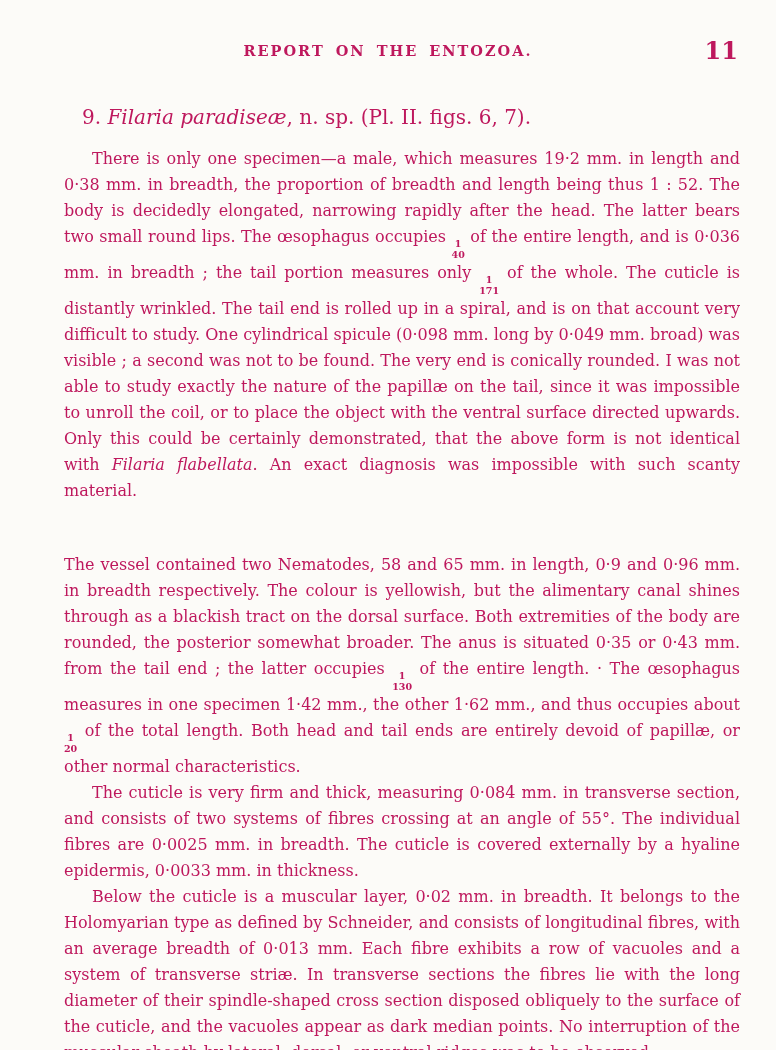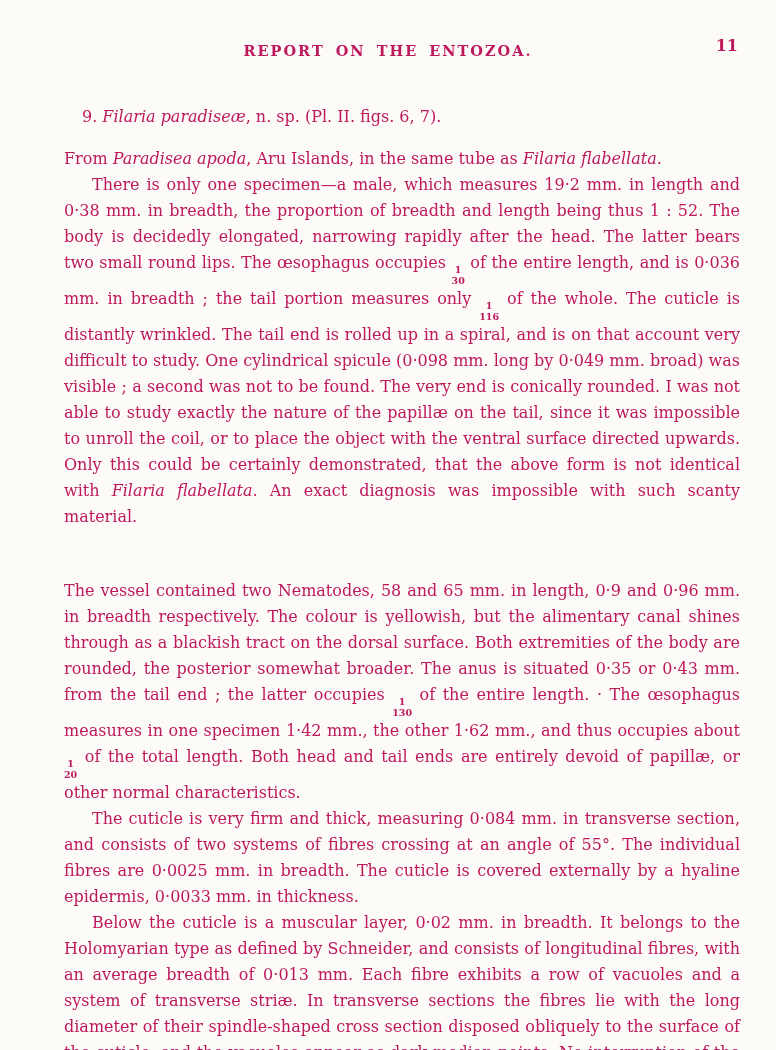--- a/index.html
+++ b/index.html
@@ -20,32 +20,32 @@
     text-align: center;
     font-size: 14.5px;
     font-weight: bold;
     letter-spacing: 2px;
     word-spacing: 4px;
   }
   .page-number {
     position: absolute;
     top: 36px; right: 38px;
     font-weight: bold;
-    font-size: 16px;
+    font-size: 24px;
   }
   .page-body {
     position: absolute;
     top: 90px; left: 64px;
     width: 676px;
   }
   .section { margin: 0; }
   .section + .section { margin-top: 48px; }
   .section-heading {
     margin: 14px 0 16px 18px;
-    font-size: 16px;
+    font-size: 20px;
     font-weight: normal;
     line-height: 26px;
   }
   .para {
     margin: 0;
     font-size: 16px;
     line-height: 26px;
     text-align: justify;
     text-indent: 0;
   }
@@ -65,27 +65,26 @@
 </style>
 </head>
 <body>
 
 <div class="page">
   <div class="running-head">REPORT ON THE ENTOZOA.</div>
   <div class="page-number">11</div>
   <div class="page-body">
       <section class="section">
         <h2 class="section-heading">9.  <i>Filaria paradiseæ</i>, n. sp. (Pl. II. figs. 6, 7).</h2>
-        <p class="para">From <i>Paradisea apoda</i>, Aru Islands, in the same tube as <i>Filaria flabellata</i>.</p>
         <p class="para indent">There is only one specimen—a male, which measures 19·2 mm. in length and 0·38 mm. in breadth, the proportion of breadth and length being thus 1 : 52.  The body is decidedly elongated, narrowing rapidly after the head.  The latter bears two small round lips.  The œsophagus occupies <span class="frac">
             <span class="num">1</span>
-            <span class="den">30</span>
+            <span class="den">40</span>
           </span> of the entire length, and is 0·036 mm. in breadth ; the tail portion measures only <span class="frac">
             <span class="num">1</span>
-            <span class="den">116</span>
+            <span class="den">171</span>
           </span> of the whole.  The cuticle is distantly wrinkled.  The tail end is rolled up in a spiral, and is on that account very difficult to study.  One cylindrical spicule (0·098 mm. long by 0·049 mm. broad) was visible ; a second was not to be found.  The very end is conically rounded.  I was not able to study exactly the nature of the papillæ on the tail, since it was impossible to unroll the coil, or to place the object with the ventral surface directed upwards.  Only this could be certainly demonstrated, that the above form is not identical with <i>Filaria flabellata</i>.  An exact diagnosis was impossible with such scanty material.</p>
       </section>
       <section class="section">
         <p class="para">The vessel contained two Nematodes, 58 and 65 mm. in length, 0·9 and 0·96 mm. in breadth respectively.  The colour is yellowish, but the alimentary canal shines through as a blackish tract on the dorsal surface.  Both extremities of the body are rounded, the posterior somewhat broader.  The anus is situated 0·35 or 0·43 mm. from the tail end ; the latter occupies <span class="frac">
             <span class="num">1</span>
             <span class="den">130</span>
           </span> of the entire length. · The œsophagus measures in one specimen 1·42 mm., the other 1·62 mm., and thus occupies about <span class="frac">
             <span class="num">1</span>
             <span class="den">20</span>
           </span> of the total length.  Both head and tail ends are entirely devoid of papillæ, or other normal characteristics.</p>

